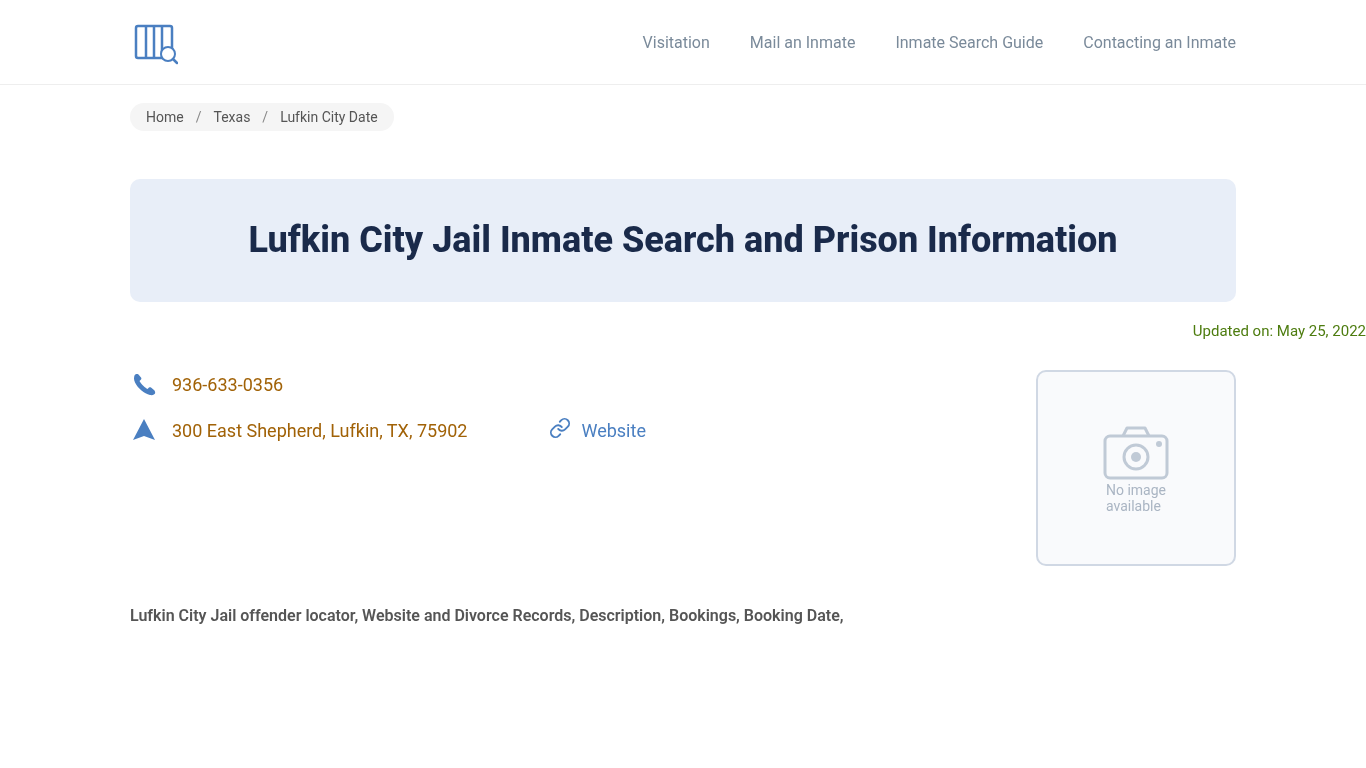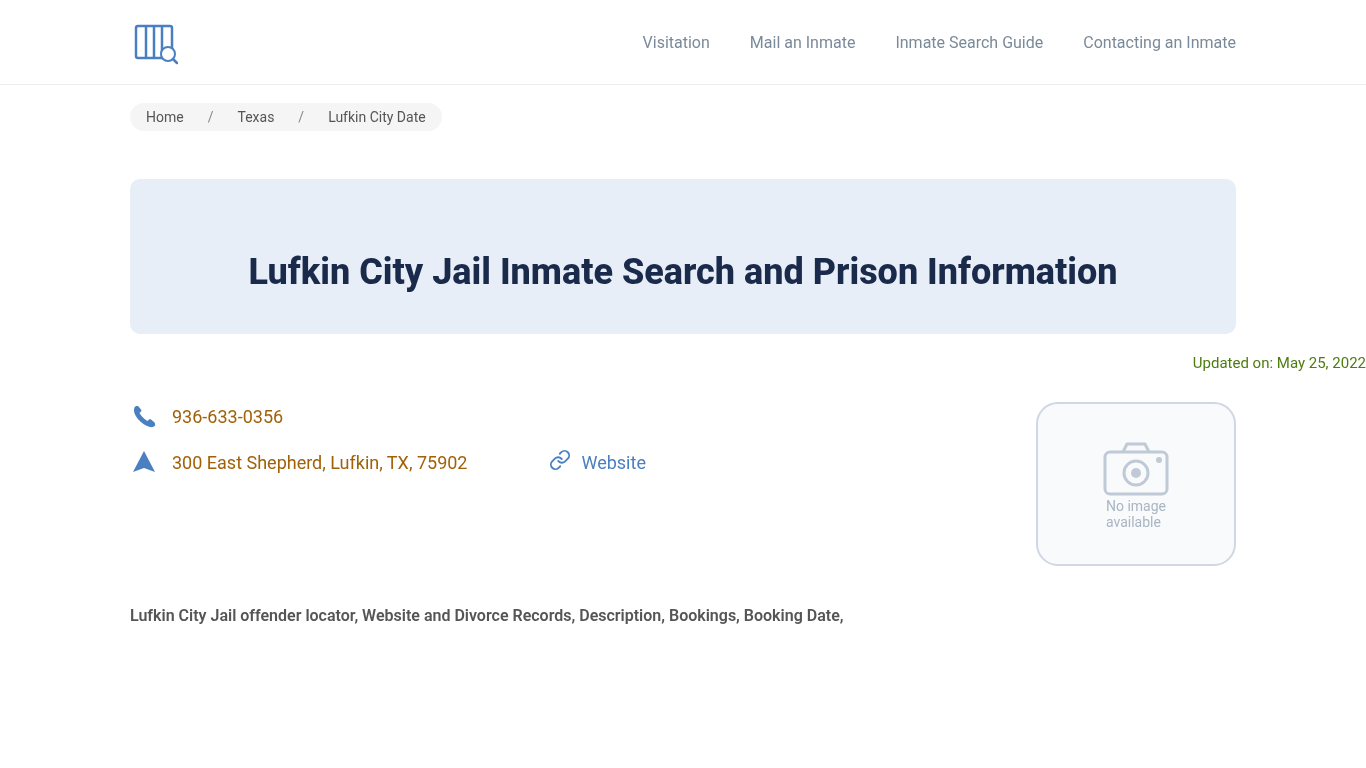--- a/index.html
+++ b/index.html
@@ -55,21 +55,21 @@
     }
 
     .breadcrumb {
       display: inline-flex;
       align-items: center;
       background: #f5f5f5;
       border-radius: 20px;
       padding: 6px 16px;
       font-size: 14px;
       color: #555;
-      gap: 24px;
+      gap: 12px;
     }
 
     .breadcrumb a {
       color: #555;
       text-decoration: none;
     }
 
     .breadcrumb .sep {
       color: #888;
     }
@@ -81,21 +81,20 @@
       border-radius: 10px;
       padding: 40px 50px;
       text-align: center;
     }
 
     .hero h1 {
       font-size: 36px;
       font-weight: 800;
       color: #1a2a4a;
       line-height: 1.2;
-      margin-top: 32px;
     }
 
     
     .updated-on {
       text-align: right;
       margin: 20px 0 30px;
       color: #4d7c0f;
       font-size: 15px;
     }
 
@@ -146,23 +145,23 @@
       font-size: 20px;
     }
 
     
     .no-image {
       display: flex;
       flex-direction: column;
       align-items: center;
       justify-content: center;
       width: 200px;
-      height: 164px;
+      height: 196px;
       border: 2px solid #d0d8e4;
-      border-radius: 22px;
+      border-radius: 10px;
       background: #f9fafc;
       color: #aab5c3;
       font-size: 14px;
       flex-shrink: 0;
     }
 
     .camera-icon {
       width: 70px;
       height: 60px;
     }

